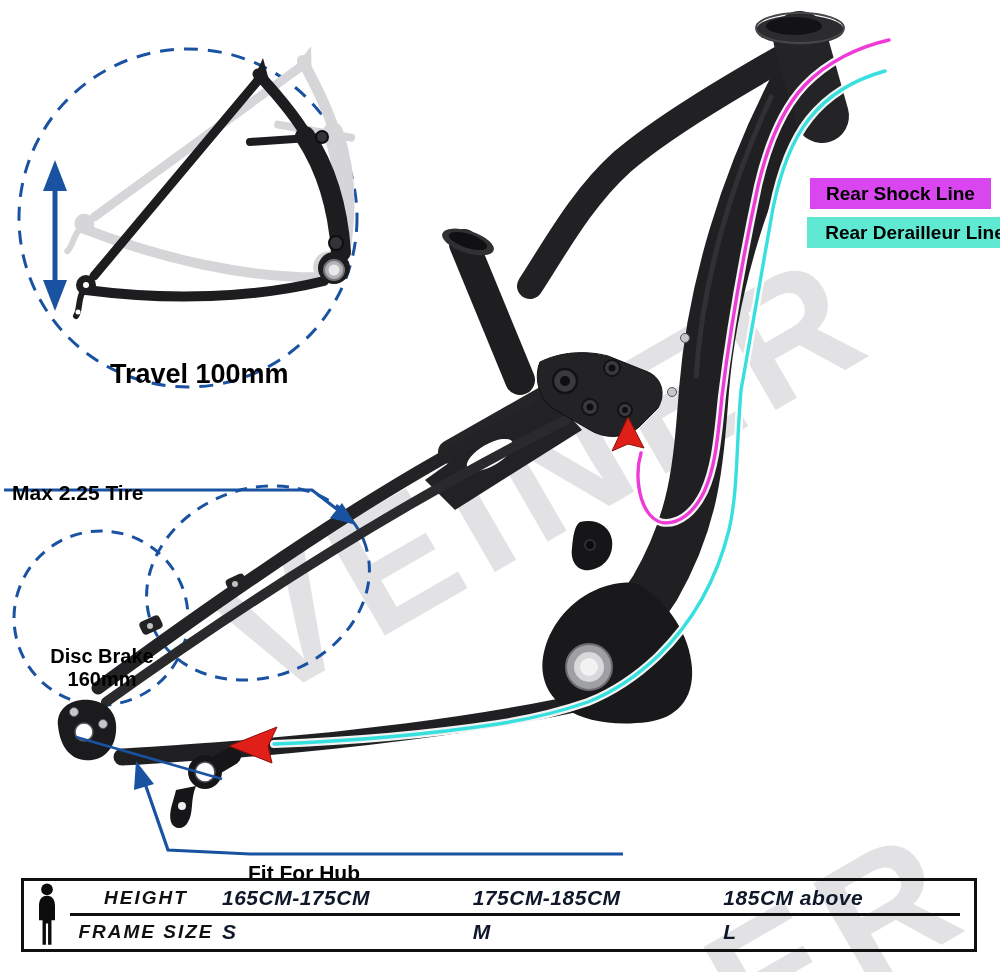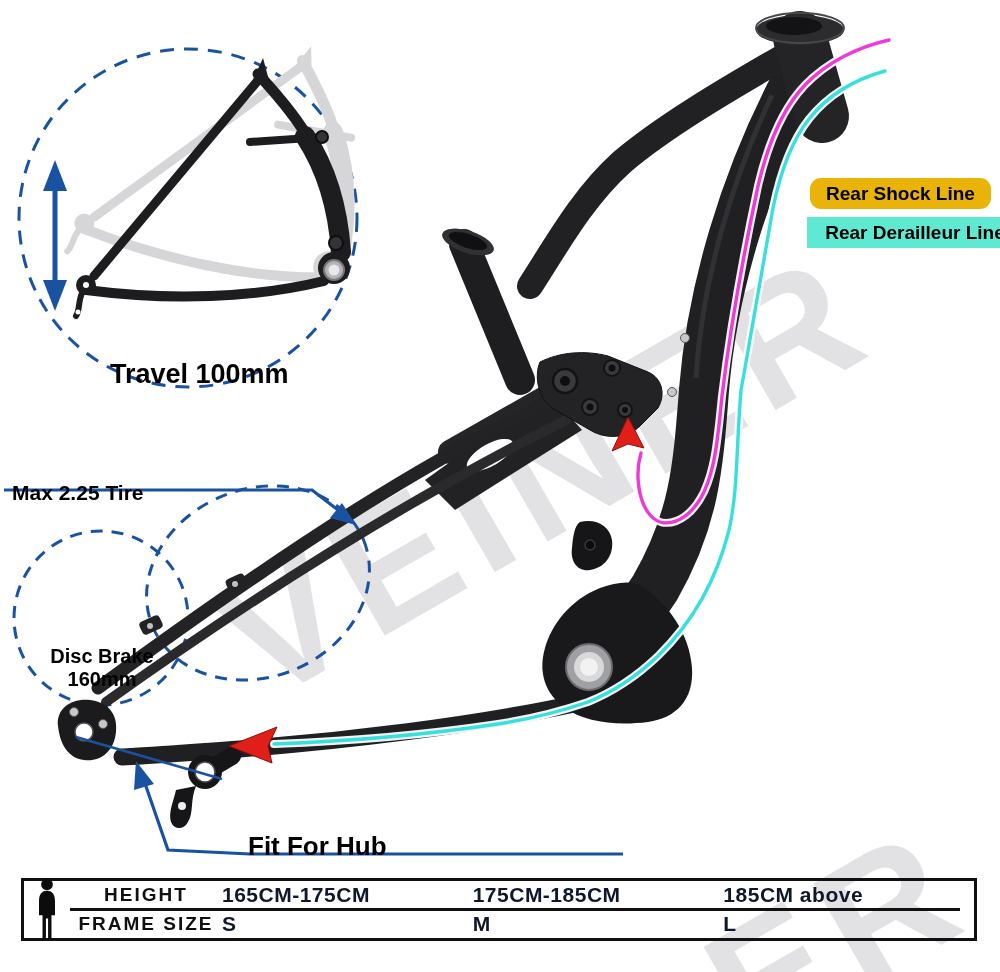--- a/index.html
+++ b/index.html
@@ -17,30 +17,30 @@
   .wm1{left:40px;top:390px;width:1010px;text-align:center;font-size:170px;}
   .wm2{left:705px;top:852px;font-size:170px;}
   
   svg.art{position:absolute;left:0;top:0;}
   
   .ann{position:absolute;color:#000;font-weight:bold;margin-top:37px;}
   .travel{left:110px;top:322px;font-size:27px;}
   .maxtire{left:4px;top:445px;font-size:21px;line-height:22px;}
   .maxtire .l1{padding-left:8px;display:block;text-align:center;}
   .disc{left:36px;top:608px;width:132px;font-size:20px;line-height:23px;text-align:center;}
-  .hub{left:248px;top:798px;font-size:26px;line-height:23px;}
+  .hub{left:248px;top:824px;font-size:21px;line-height:23px;}
   
   .legend{position:absolute;height:31px;display:flex;align-items:center;
     justify-content:center;font-size:19px;font-weight:bold;color:#000;}
   .legend.shock{left:810px;top:178px;width:181px;}
   .legend.derail{left:807px;top:217px;width:216px;}
   
   .sizeTable{
-    position:absolute;left:21px;top:878px;width:956px;height:63px;
-    border:3px solid #101010;display:flex;background:transparent;
+    position:absolute;left:21px;top:878px;width:956px;height:74px;
+    border:3px solid #101010;display:flex;background:transparent;font-style:italic;
   }
   .sizeTable .iconCell{width:46px;display:flex;align-items:center;justify-content:center;}
   .sizeTable .grid{flex:1;position:relative;display:flex;flex-direction:column;}
   .sizeTable .row{flex:1;display:flex;align-items:center;}
   .sizeTable .divider{position:absolute;left:0;right:14px;top:50%;height:3px;
     margin-top:-2px;background:#101010;}
   .sizeTable .lbl{width:152px;text-align:center;font-size:19px;font-weight:bold;
     letter-spacing:2px;color:#101010;}
   .sizeTable .val{flex:1;text-align:left;font-size:21px;font-weight:bold;
     color:#0f172a;letter-spacing:.5px;}
@@ -190,21 +190,21 @@
 
   <div class="ann disc">
     <div>Disc  Brake</div>
     <div>160mm</div>
   </div>
 
   <div class="ann hub">
     <div>Fit For Hub</div>
   </div>
 
-  <div class="legend shock" style="background: #eab308; border-radius: 11px;">Rear Shock Line</div>
+  <div class="legend shock" style="background: #d946ef;">Rear Shock Line</div>
   <div class="legend derail" style="background: rgb(95, 232, 210);">Rear Derailleur Line</div>
 
   <div class="sizeTable">
     <div class="iconCell">
       <svg width="28" height="64" viewBox="0 0 24 60" fill="#0c0c0c">
         <circle cx="12" cy="6" r="5.5"></circle>
         <path d="M12 12 C6.5 12 4.5 16 4.5 22 L4.5 35 L7.8 35 L7.8 58 L11 58 L11 38 L13 38 L13 58 L16.2 58 L16.2 35 L19.5 35 L19.5 22 C19.5 16 17.5 12 12 12 Z"></path>
       </svg>
     </div>
     <div class="grid">

